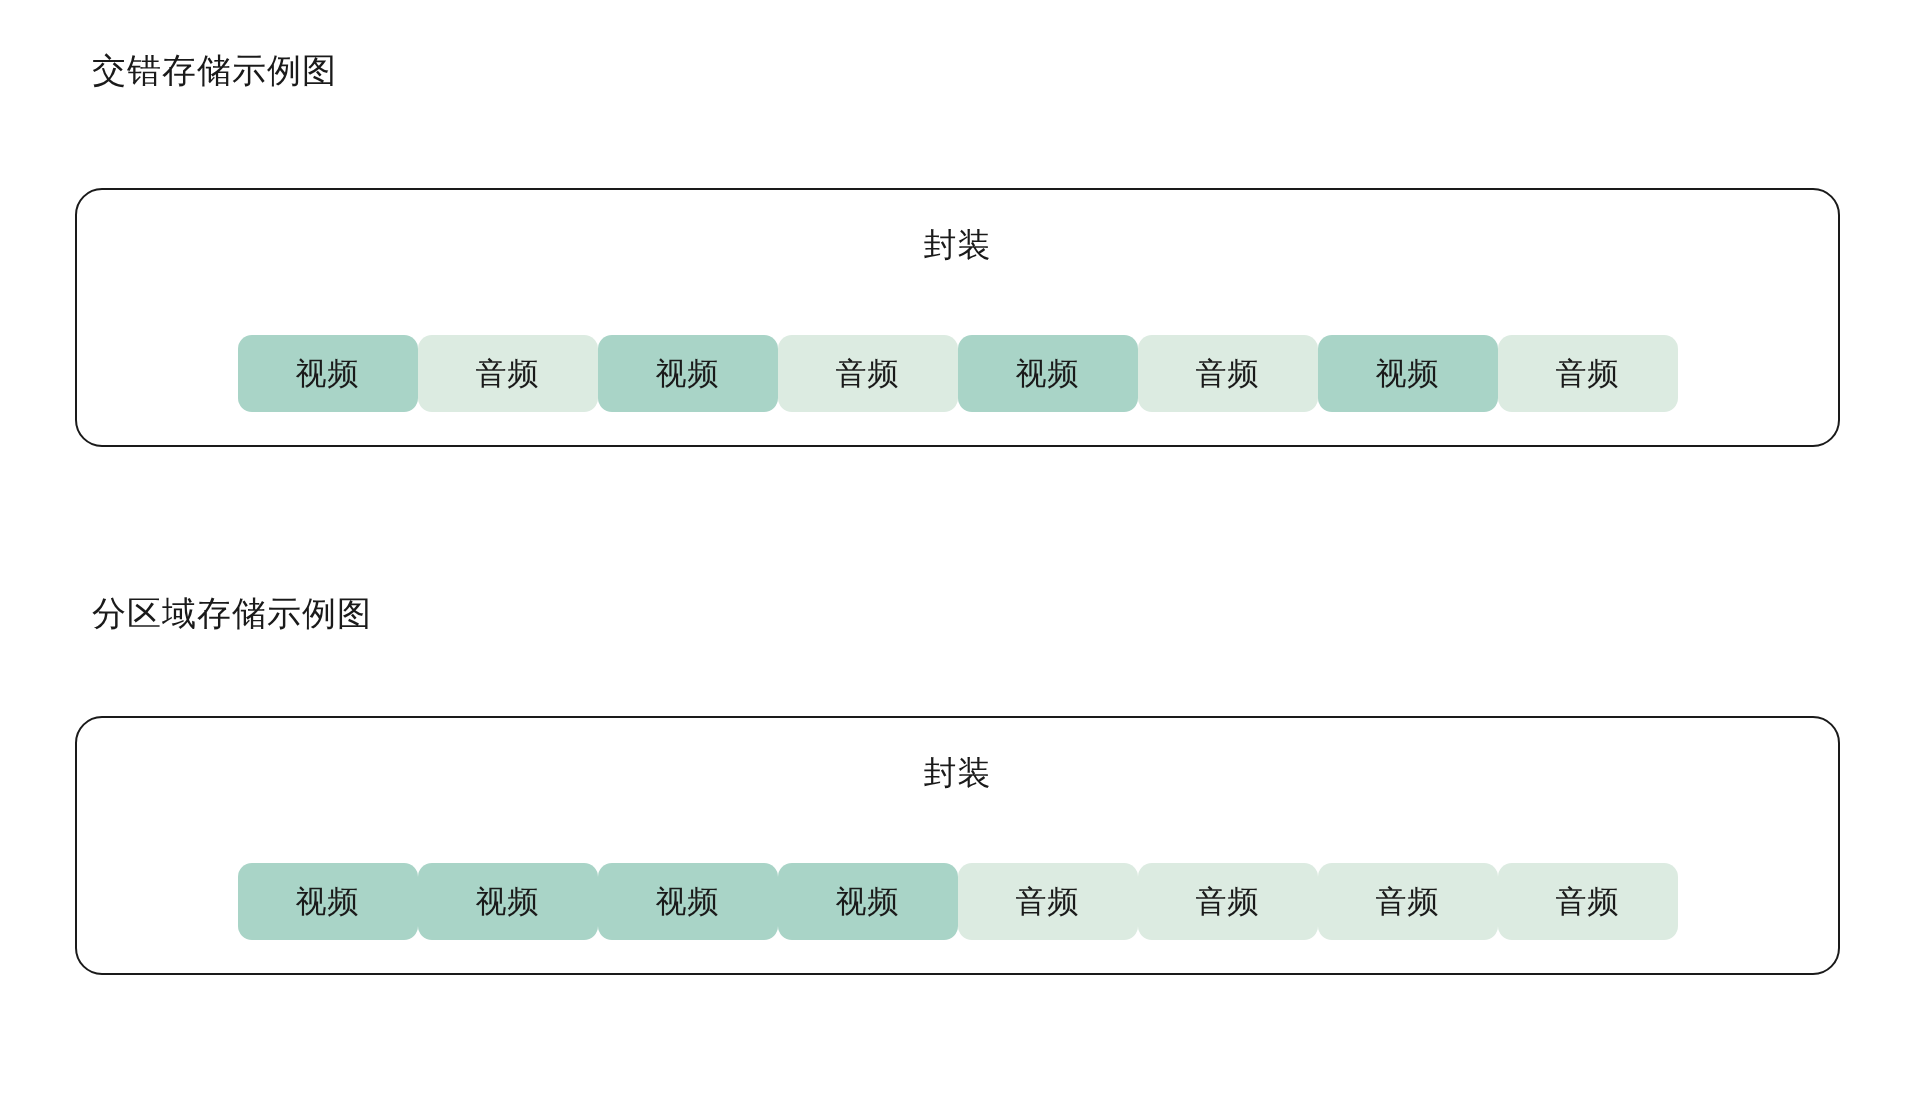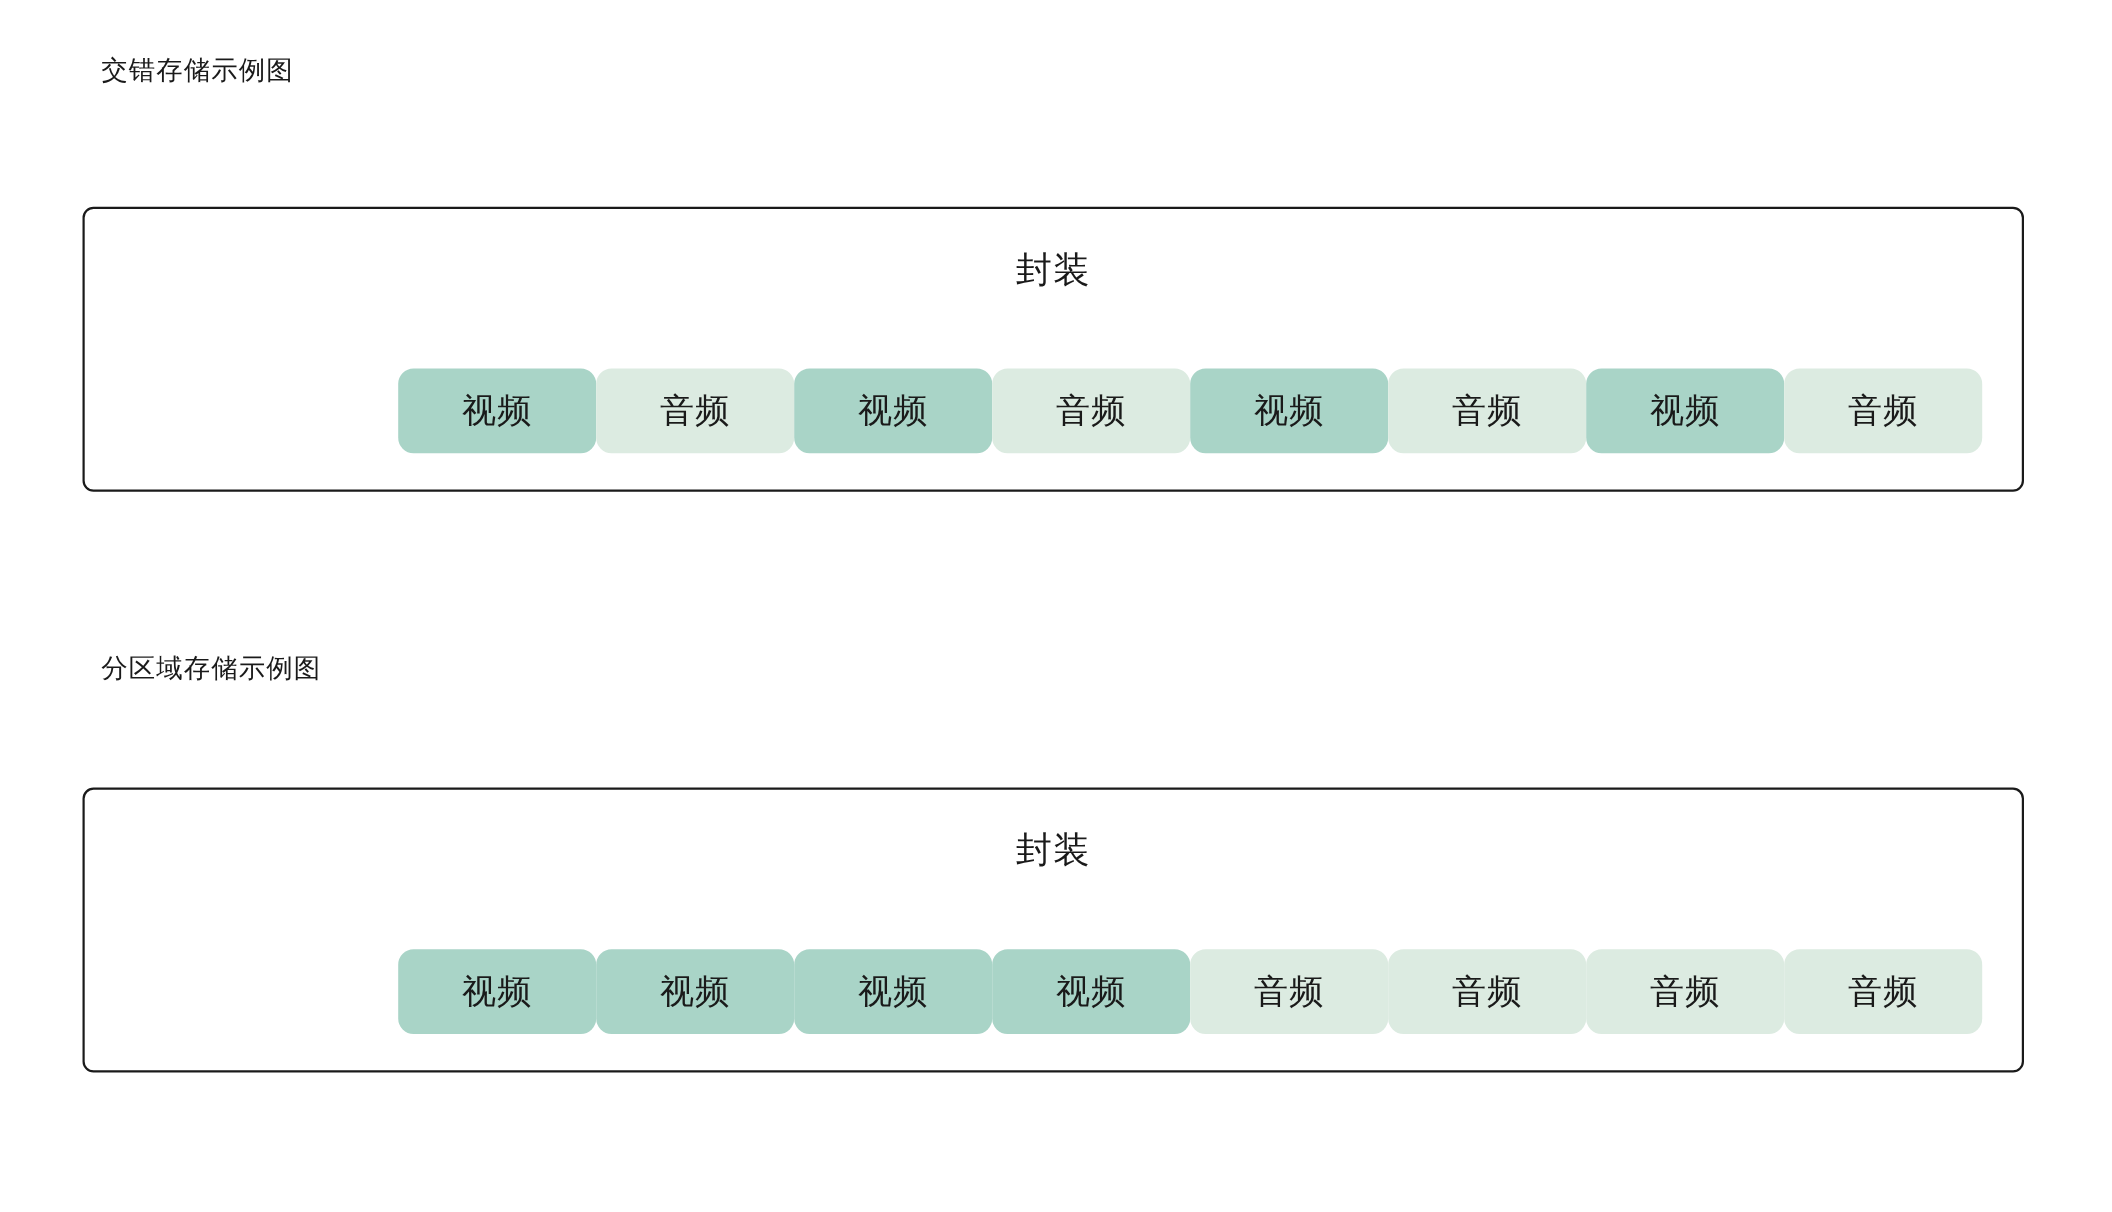--- a/index.html
+++ b/index.html
@@ -7,31 +7,31 @@
     --audio-block:#dcebe1;
     --border:#1a1a1a;
     --text:#1a1a1a;
     --logo-orange:#ee7135;
     --logo-text:#6f6f71;
   }
   html,body{margin:0;padding:0;}
   body{width:1920px;height:1102px;background:#ffffff;font-family:"Liberation Sans",sans-serif;}
   .page{position:relative;width:1920px;height:1102px;background:#ffffff;overflow:hidden;}
 
-  .section-title{position:absolute;left:92px;font-size:24px;color:var(--text);letter-spacing:1px;}
+  .section-title{position:absolute;left:92px;font-size:34px;color:var(--text);letter-spacing:1px;}
   .title-1{top:48px;}
   .title-2{top:580px;margin-top:11px;}
 
   .package{position:absolute;left:75px;width:1765px;height:259px;background:#ffffff;
-           border:2px solid var(--border);border-radius:10px;box-sizing:border-box;}
+           border:2px solid var(--border);border-radius:27px;box-sizing:border-box;}
   .package-1{top:188px;}
   .package-2{top:716px;}
   .package-label{text-align:center;margin-top:33px;font-size:33px;color:var(--text);letter-spacing:1px;}
 
-  .blocks-row{position:absolute;left:36px;right:36px;bottom:33px;display:flex;justify-content:flex-end;}
+  .blocks-row{position:absolute;left:36px;right:36px;bottom:33px;display:flex;justify-content:center;}
   .block{width:180px;height:77px;border-radius:14px;display:flex;align-items:center;justify-content:center;
          font-size:31px;color:var(--text);letter-spacing:1px;flex:0 0 auto;}
   .block[data-type="video"]{background:var(--video-block);}
   .block[data-type="audio"]{background:var(--audio-block);}
 
   .logo{position:absolute;left:1700px;top:1038px;display:flex;align-items:center;gap:8px;}
   .logo-text{font-size:37px;font-weight:600;color:var(--logo-text);letter-spacing:1px;white-space:nowrap;}
 </style>
 </head>
 <body>

